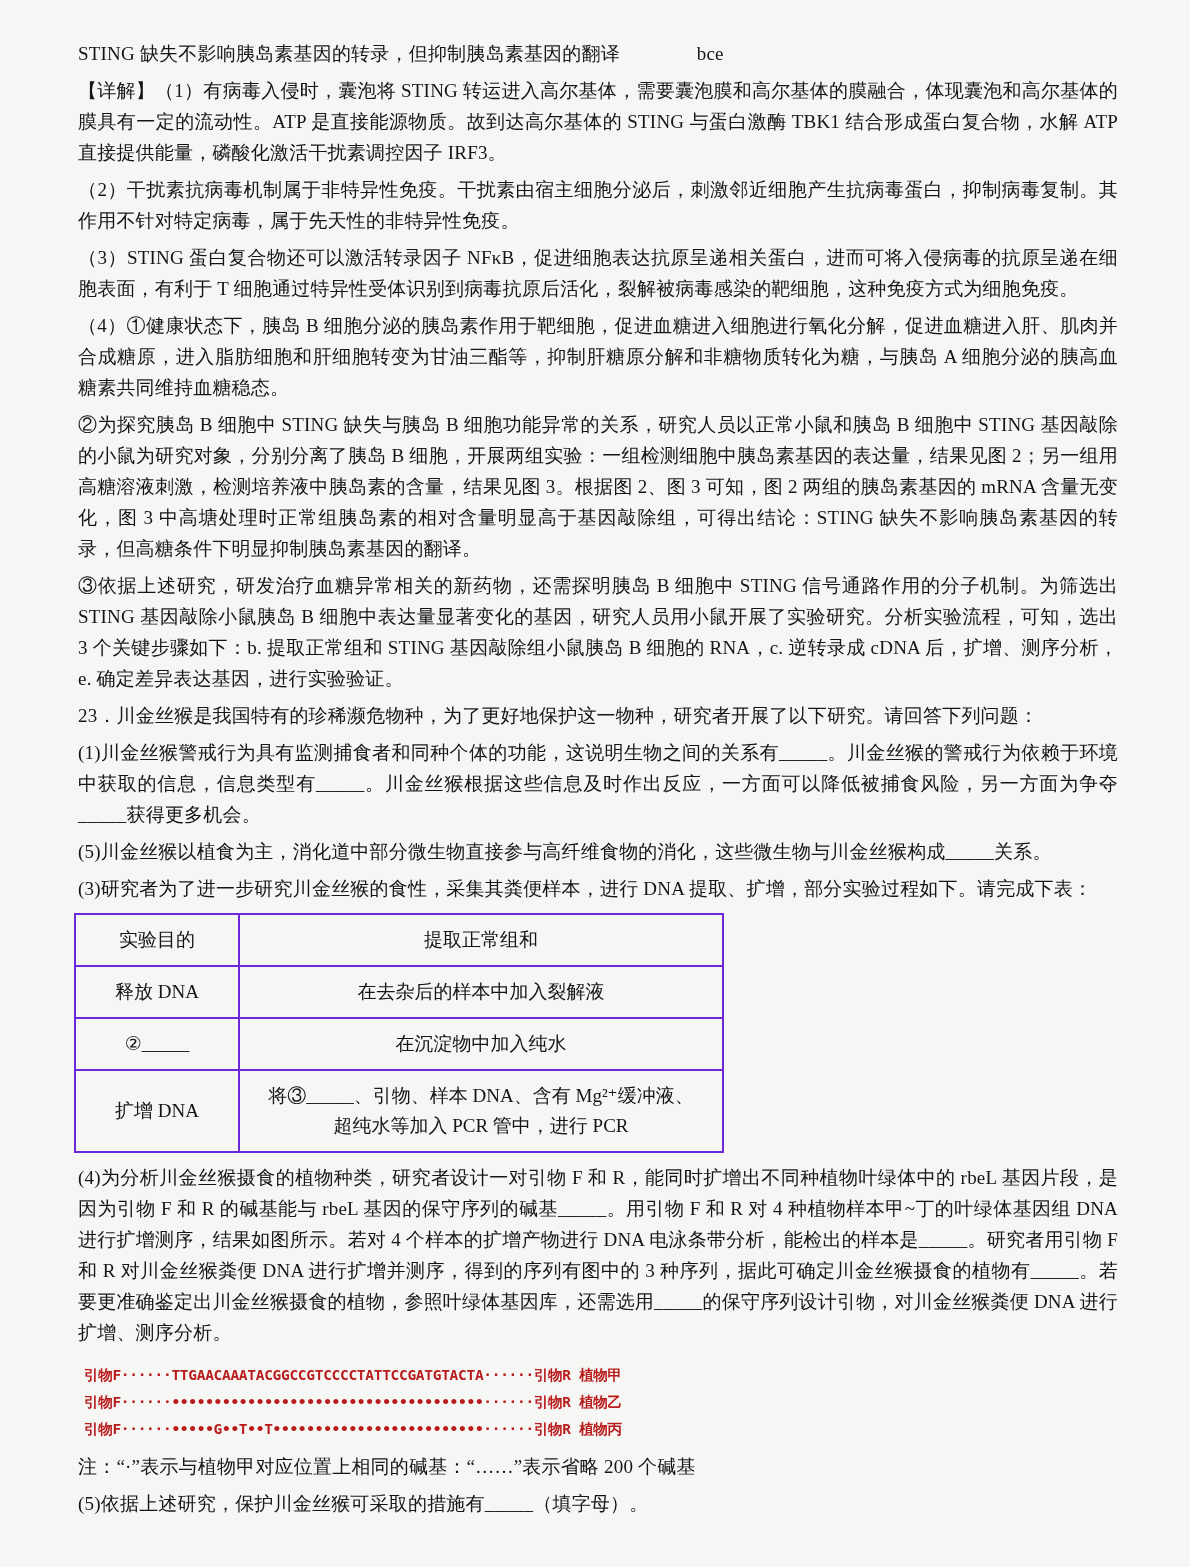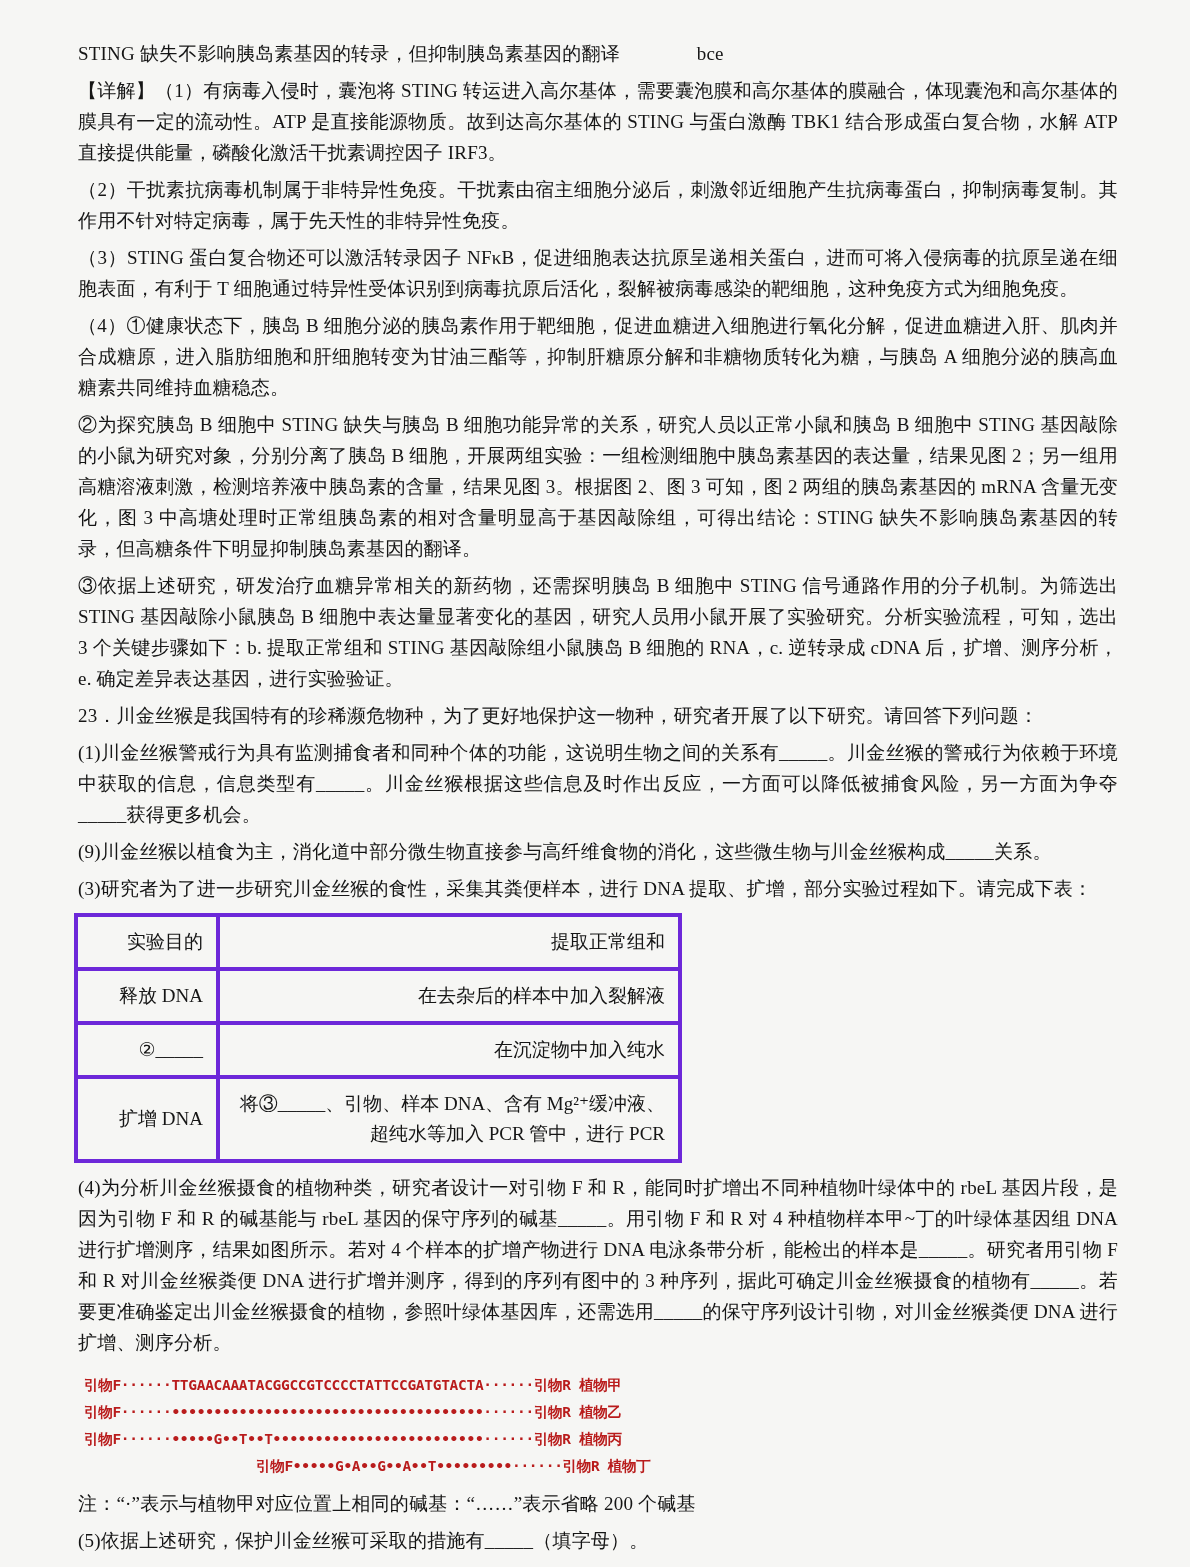--- a/index.html
+++ b/index.html
@@ -23,26 +23,26 @@
     line-height: 31px;
     text-align: justify;
     letter-spacing: 0.2px;
   }
   table.exp {
     border-collapse: collapse;
     margin: 9px 0 9px 2px;
     table-layout: fixed;
   }
   table.exp td {
-    border: 4px solid #6d28d9;
+    border: 2px solid #6d28d9;
     font-size: 19px;
     line-height: 30px;
-    padding: 10px 13px;
+    padding: 10px 25px;
     vertical-align: middle;
-    text-align: right;
+    text-align: center;
     background: transparent;
   }
   td.c1 { width: 112px; }
   td.c2 { width: 432px; }
   .figure { margin: 14px 0 6px 12px; }
   .seq-line {
     font-family: "DejaVu Sans Mono", monospace;
     font-weight: bold;
     font-size: 14.5px;
     line-height: 27px;
@@ -60,21 +60,21 @@
 
   <p class="para">STING 缺失不影响胰岛素基因的转录，但抑制胰岛素基因的翻译　　　　bce</p>
   <p class="para">【详解】（1）有病毒入侵时，囊泡将 STING 转运进入高尔基体，需要囊泡膜和高尔基体的膜融合，体现囊泡和高尔基体的膜具有一定的流动性。ATP 是直接能源物质。故到达高尔基体的 STING 与蛋白激酶 TBK1 结合形成蛋白复合物，水解 ATP 直接提供能量，磷酸化激活干扰素调控因子 IRF3。</p>
   <p class="para">（2）干扰素抗病毒机制属于非特异性免疫。干扰素由宿主细胞分泌后，刺激邻近细胞产生抗病毒蛋白，抑制病毒复制。其作用不针对特定病毒，属于先天性的非特异性免疫。</p>
   <p class="para">（3）STING 蛋白复合物还可以激活转录因子 NFκB，促进细胞表达抗原呈递相关蛋白，进而可将入侵病毒的抗原呈递在细胞表面，有利于 T 细胞通过特异性受体识别到病毒抗原后活化，裂解被病毒感染的靶细胞，这种免疫方式为细胞免疫。</p>
   <p class="para">（4）①健康状态下，胰岛 B 细胞分泌的胰岛素作用于靶细胞，促进血糖进入细胞进行氧化分解，促进血糖进入肝、肌肉并合成糖原，进入脂肪细胞和肝细胞转变为甘油三酯等，抑制肝糖原分解和非糖物质转化为糖，与胰岛 A 细胞分泌的胰高血糖素共同维持血糖稳态。</p>
   <p class="para">②为探究胰岛 B 细胞中 STING 缺失与胰岛 B 细胞功能异常的关系，研究人员以正常小鼠和胰岛 B 细胞中 STING 基因敲除的小鼠为研究对象，分别分离了胰岛 B 细胞，开展两组实验：一组检测细胞中胰岛素基因的表达量，结果见图 2；另一组用高糖溶液刺激，检测培养液中胰岛素的含量，结果见图 3。根据图 2、图 3 可知，图 2 两组的胰岛素基因的 mRNA 含量无变化，图 3 中高塘处理时正常组胰岛素的相对含量明显高于基因敲除组，可得出结论：STING 缺失不影响胰岛素基因的转录，但高糖条件下明显抑制胰岛素基因的翻译。</p>
   <p class="para">③依据上述研究，研发治疗血糖异常相关的新药物，还需探明胰岛 B 细胞中 STING 信号通路作用的分子机制。为筛选出 STING 基因敲除小鼠胰岛 B 细胞中表达量显著变化的基因，研究人员用小鼠开展了实验研究。分析实验流程，可知，选出 3 个关键步骤如下：b. 提取正常组和 STING 基因敲除组小鼠胰岛 B 细胞的 RNA，c. 逆转录成 cDNA 后，扩增、测序分析，e. 确定差异表达基因，进行实验验证。</p>
   <p class="para">23．川金丝猴是我国特有的珍稀濒危物种，为了更好地保护这一物种，研究者开展了以下研究。请回答下列问题：</p>
   <p class="para">(1)川金丝猴警戒行为具有监测捕食者和同种个体的功能，这说明生物之间的关系有_____。川金丝猴的警戒行为依赖于环境中获取的信息，信息类型有_____。川金丝猴根据这些信息及时作出反应，一方面可以降低被捕食风险，另一方面为争夺_____获得更多机会。</p>
-  <p class="para">(9)川金丝猴以植食为主，消化道中部分微生物直接参与高纤维食物的消化，这些微生物与川金丝猴构成_____关系。</p>
+  <p class="para">(5)川金丝猴以植食为主，消化道中部分微生物直接参与高纤维食物的消化，这些微生物与川金丝猴构成_____关系。</p>
   <p class="para">(3)研究者为了进一步研究川金丝猴的食性，采集其粪便样本，进行 DNA 提取、扩增，部分实验过程如下。请完成下表：</p>
 
   <table class="exp">
     <tbody>
         <tr>
       <td class="c1">实验目的</td>
       <td class="c2">提取正常组和</td>
     </tr>
     <tr>
       <td class="c1">释放 DNA</td>
@@ -90,19 +90,18 @@
     </tr>
   </tbody>
     </table>
 
   <p class="para">(4)为分析川金丝猴摄食的植物种类，研究者设计一对引物 F 和 R，能同时扩增出不同种植物叶绿体中的 rbeL 基因片段，是因为引物 F 和 R 的碱基能与 rbeL 基因的保守序列的碱基_____。用引物 F 和 R 对 4 种植物样本甲~丁的叶绿体基因组 DNA 进行扩增测序，结果如图所示。若对 4 个样本的扩增产物进行 DNA 电泳条带分析，能检出的样本是_____。研究者用引物 F 和 R 对川金丝猴粪便 DNA 进行扩增并测序，得到的序列有图中的 3 种序列，据此可确定川金丝猴摄食的植物有_____。若要更准确鉴定出川金丝猴摄食的植物，参照叶绿体基因库，还需选用_____的保守序列设计引物，对川金丝猴粪便 DNA 进行扩增、测序分析。</p>
 
   <div class="figure">
     <div class="seq-line">引物F······TTGAACAAATACGGCCGTCCCCTATTCCGATGTACTA······引物R 植物甲</div>
     <div class="seq-line">引物F······•••••••••••••••••••••••••••••••••••••······引物R 植物乙</div>
     <div class="seq-line">引物F······•••••G••T••T•••••••••••••••••••••••••······引物R 植物丙</div>
-    <div class="seq-line indent">引物F•••••G•A••G••A••T•••••••••······引物R 植物丁</div>
   </div>
 
   <p class="para note">注：“·”表示与植物甲对应位置上相同的碱基：“……”表示省略 200 个碱基</p>
   <p class="para">(5)依据上述研究，保护川金丝猴可采取的措施有_____（填字母）。</p>
 
 </div>
 
 </body></html>

